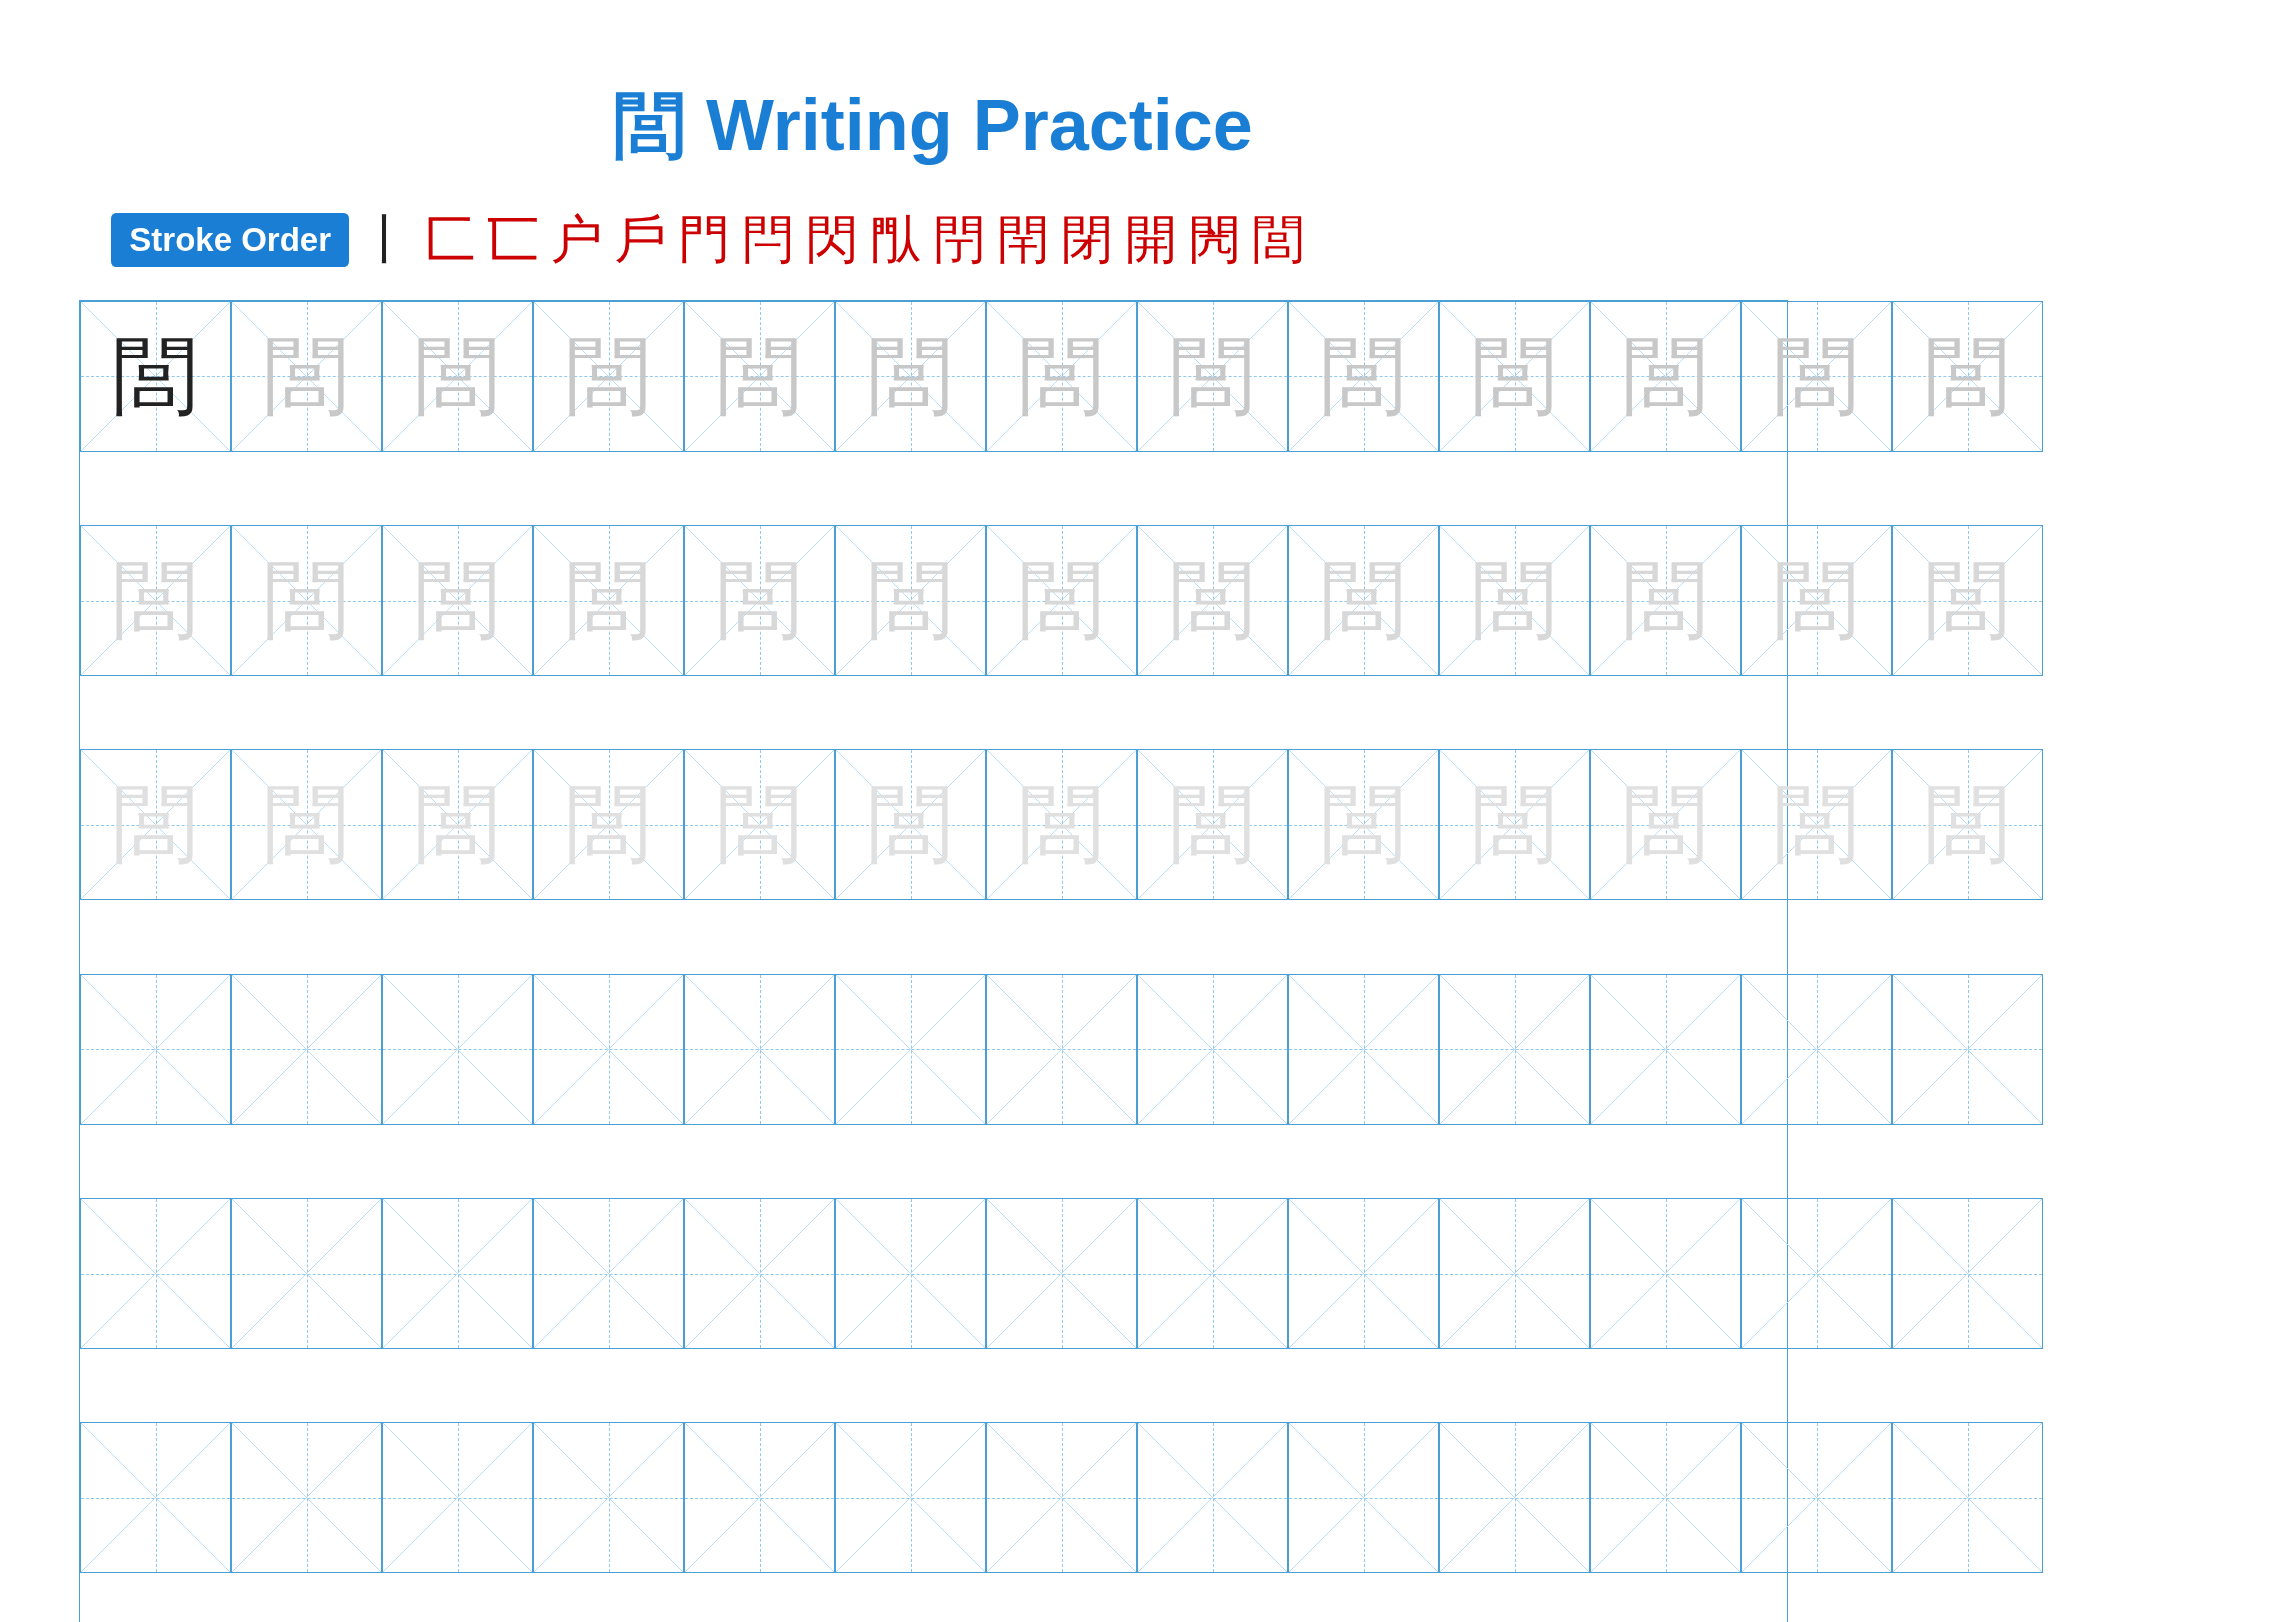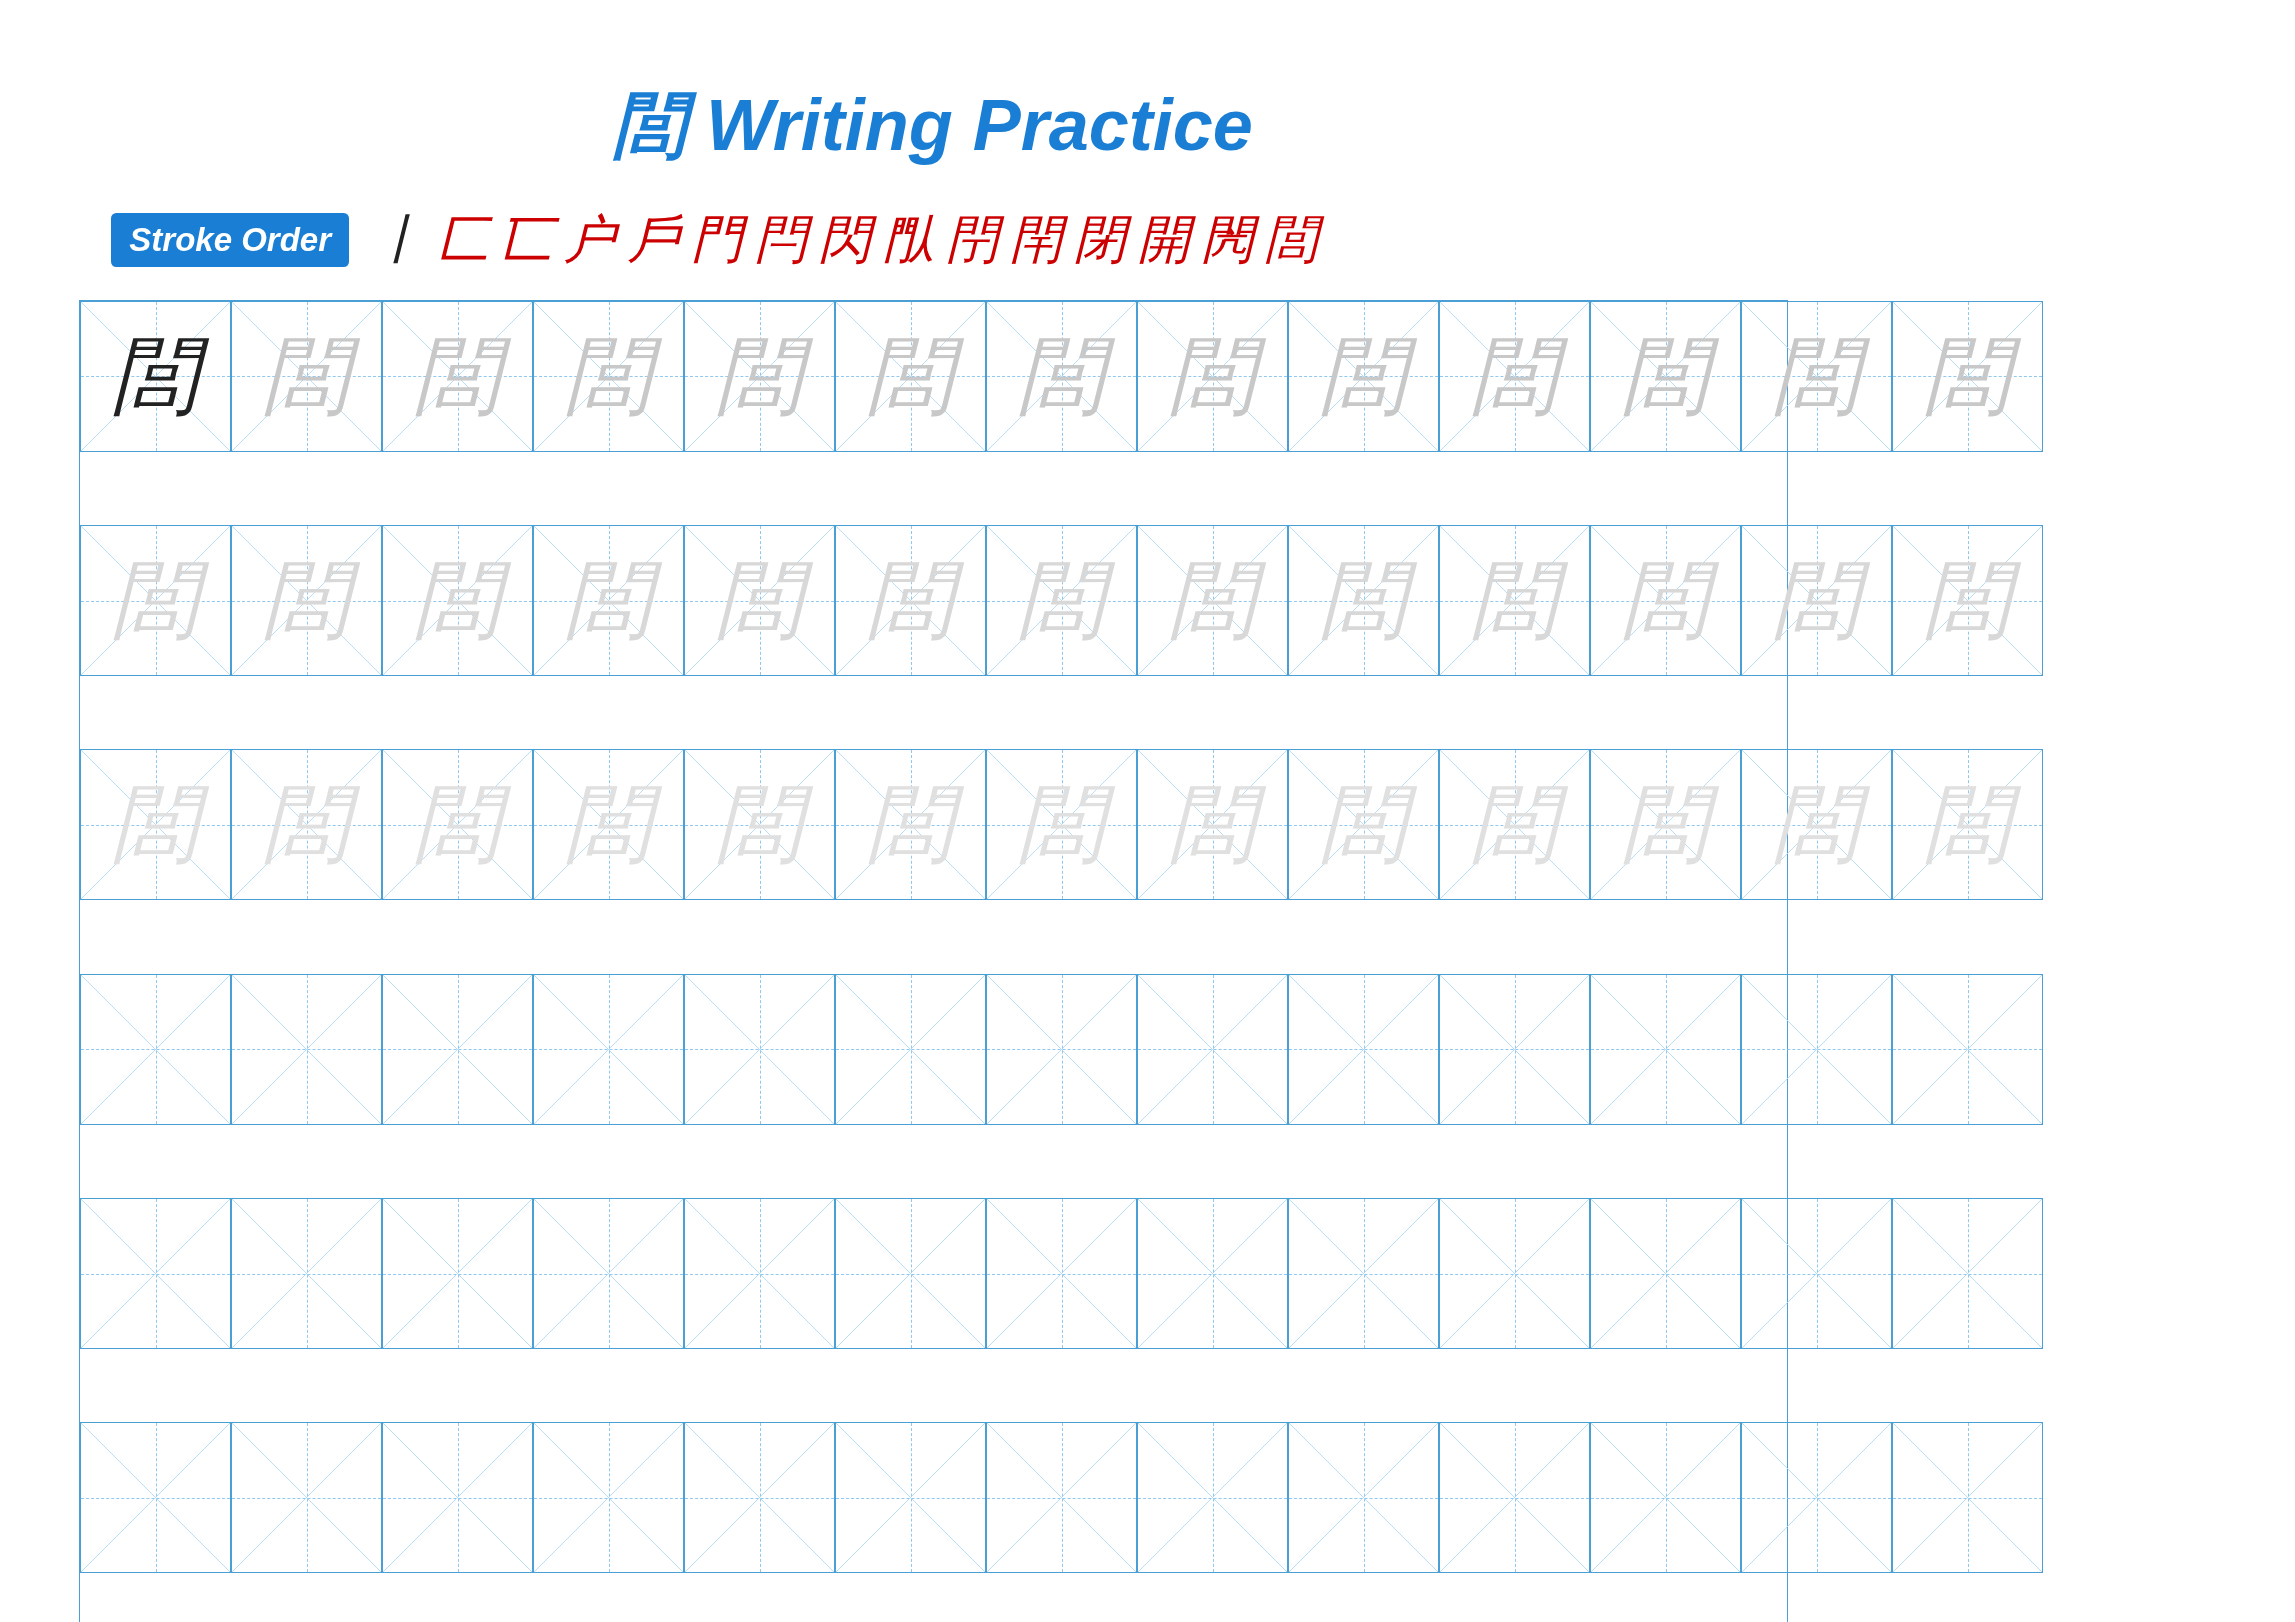--- a/index.html
+++ b/index.html
@@ -11,42 +11,41 @@
       position: relative;
       overflow: hidden;
     }
 
     .page {
       width: 1867px;
       height: 1622px;
       background: white;
       position: relative;
       padding: 52px 79px;
-      font-style: italic;
     }
 
     
     .title-section {
       text-align: center;
       margin-bottom: 39px;
       margin-top: 26px;
     }
     .title-text {
       font-size: 72px;
       color: #1a7fd4;
       font-family: sans-serif;
       font-weight: bold;
     }
 
     
     .stroke-order-section {
       display: flex;
       align-items: center;
       margin-bottom: 33px;
-      gap: 23px;
+      gap: 10px;
       padding-left: 32px;
     }
     .stroke-order-badge {
       background: #1a7fd4;
       color: white;
       font-size: 33px;
       font-family: sans-serif;
       font-weight: bold;
       padding: 7.9px 18.3px;
       border-radius: 5.2px;

